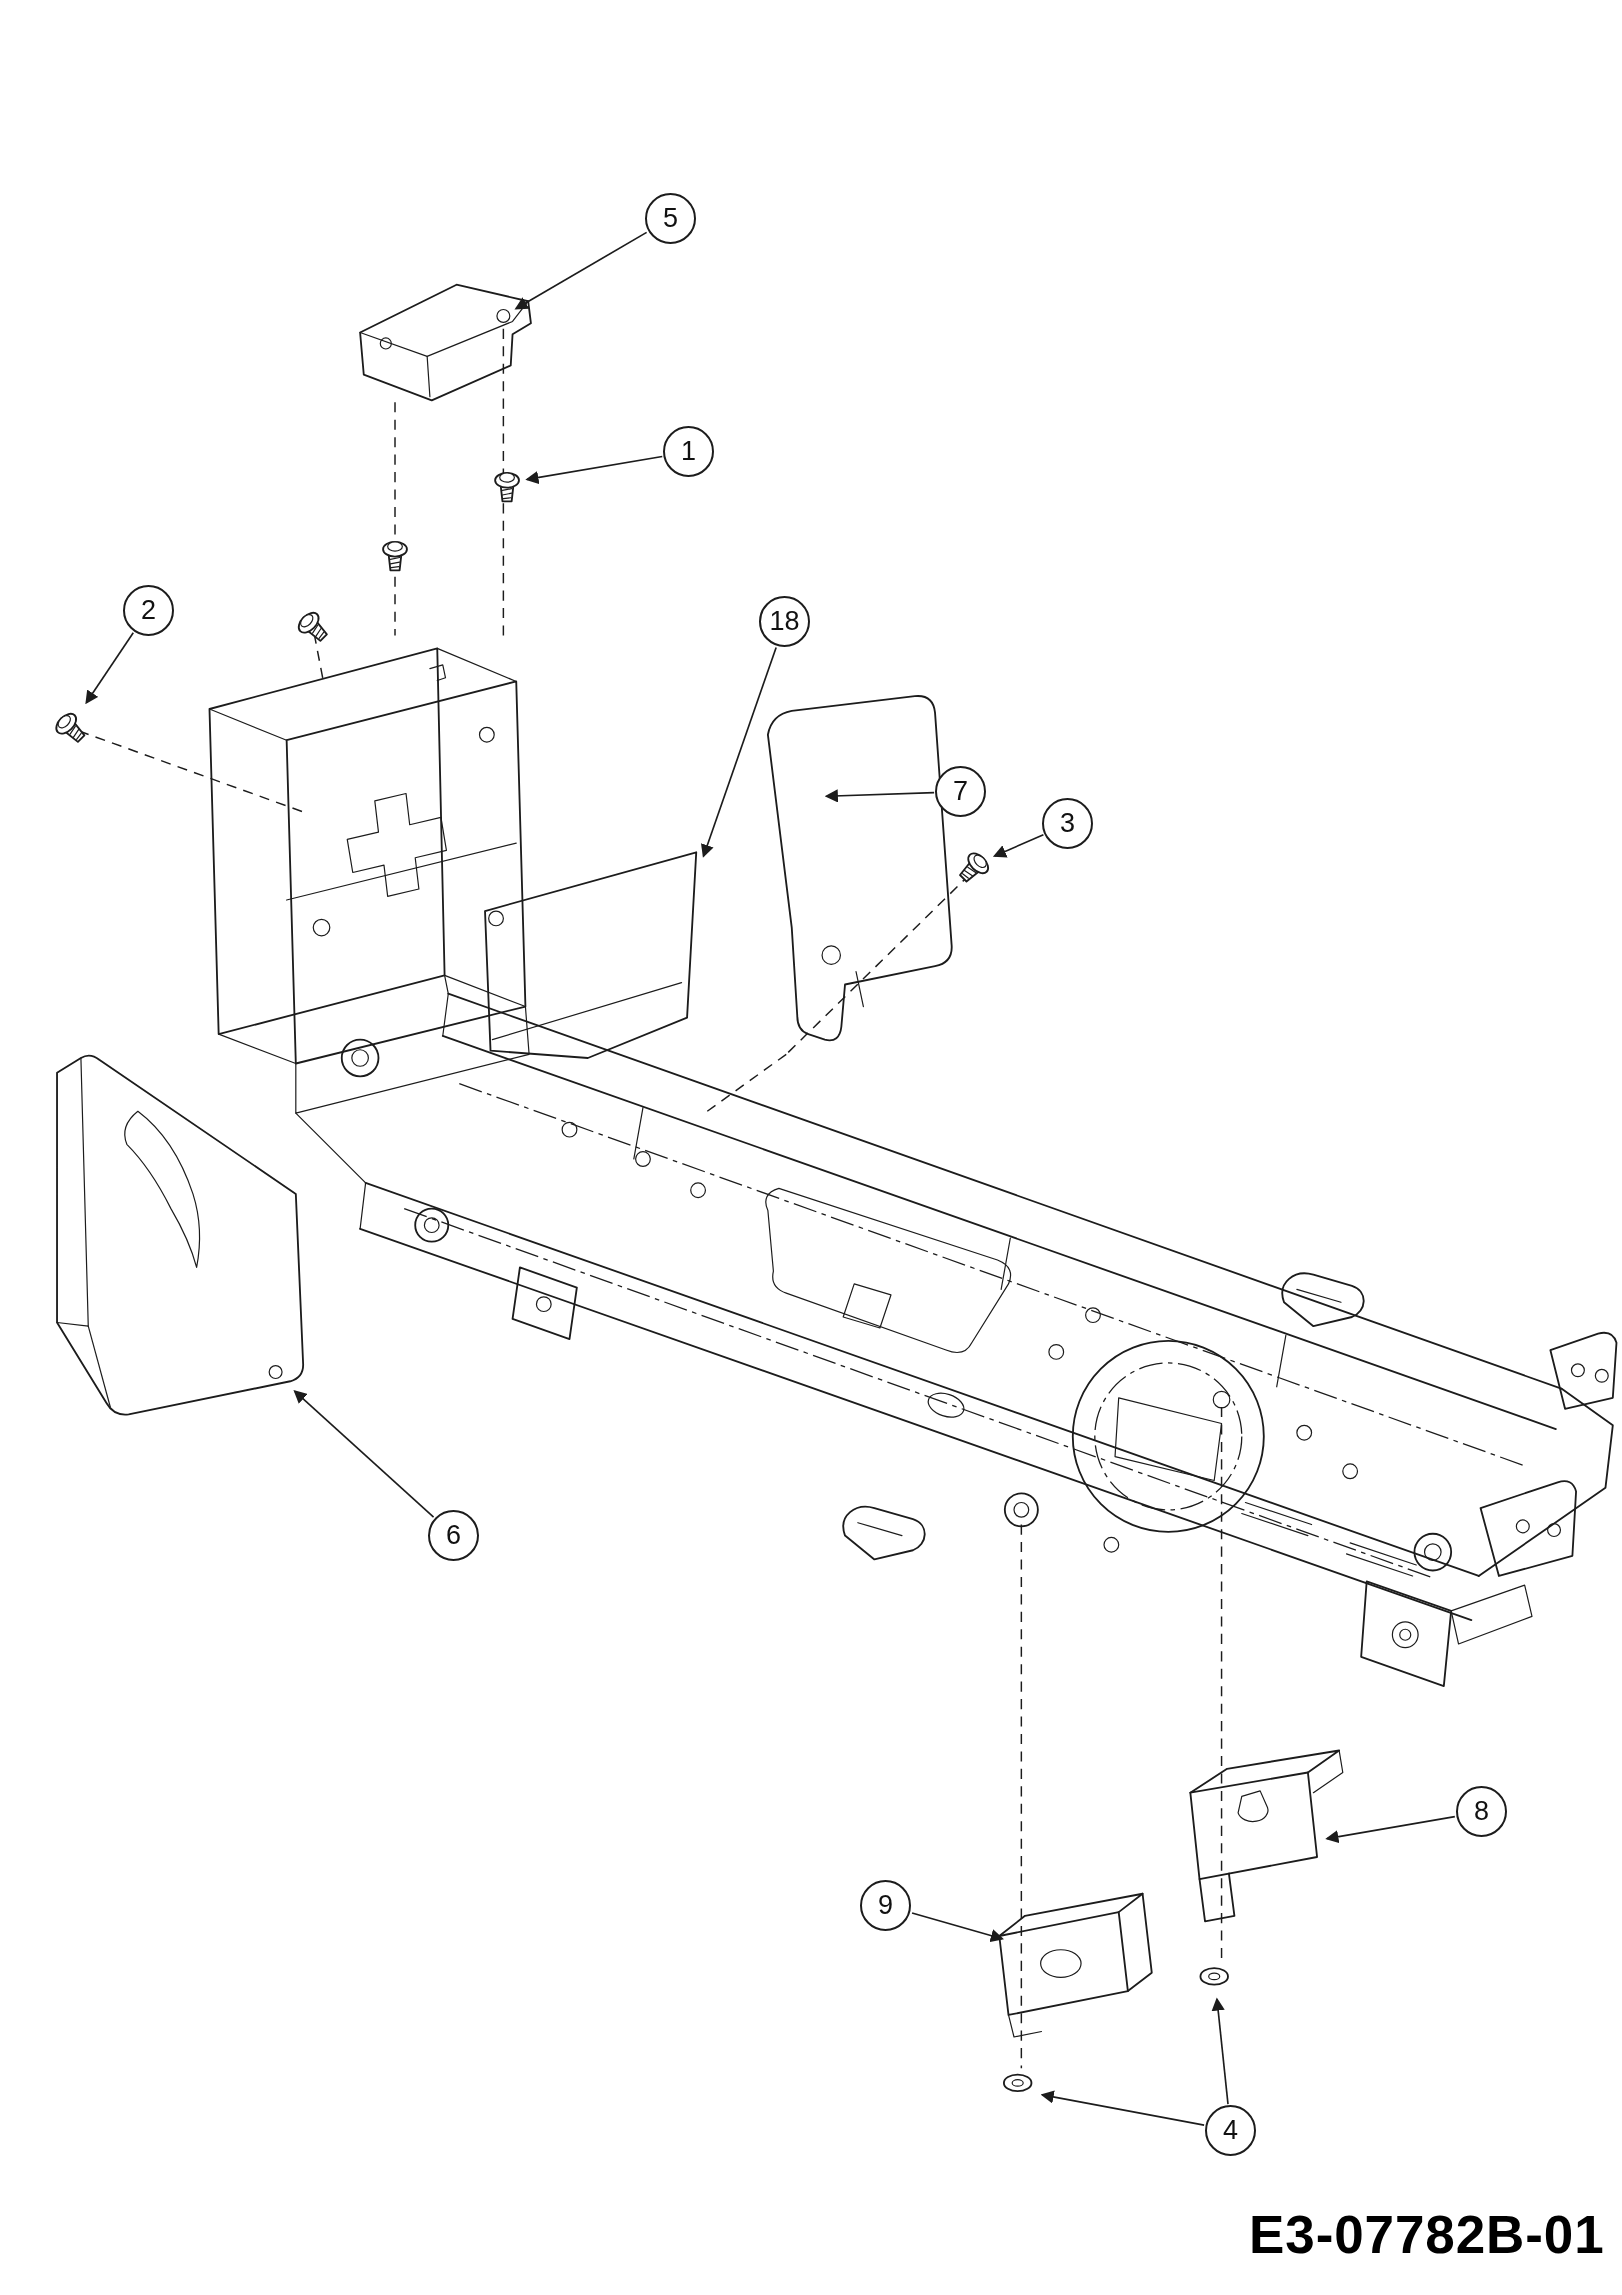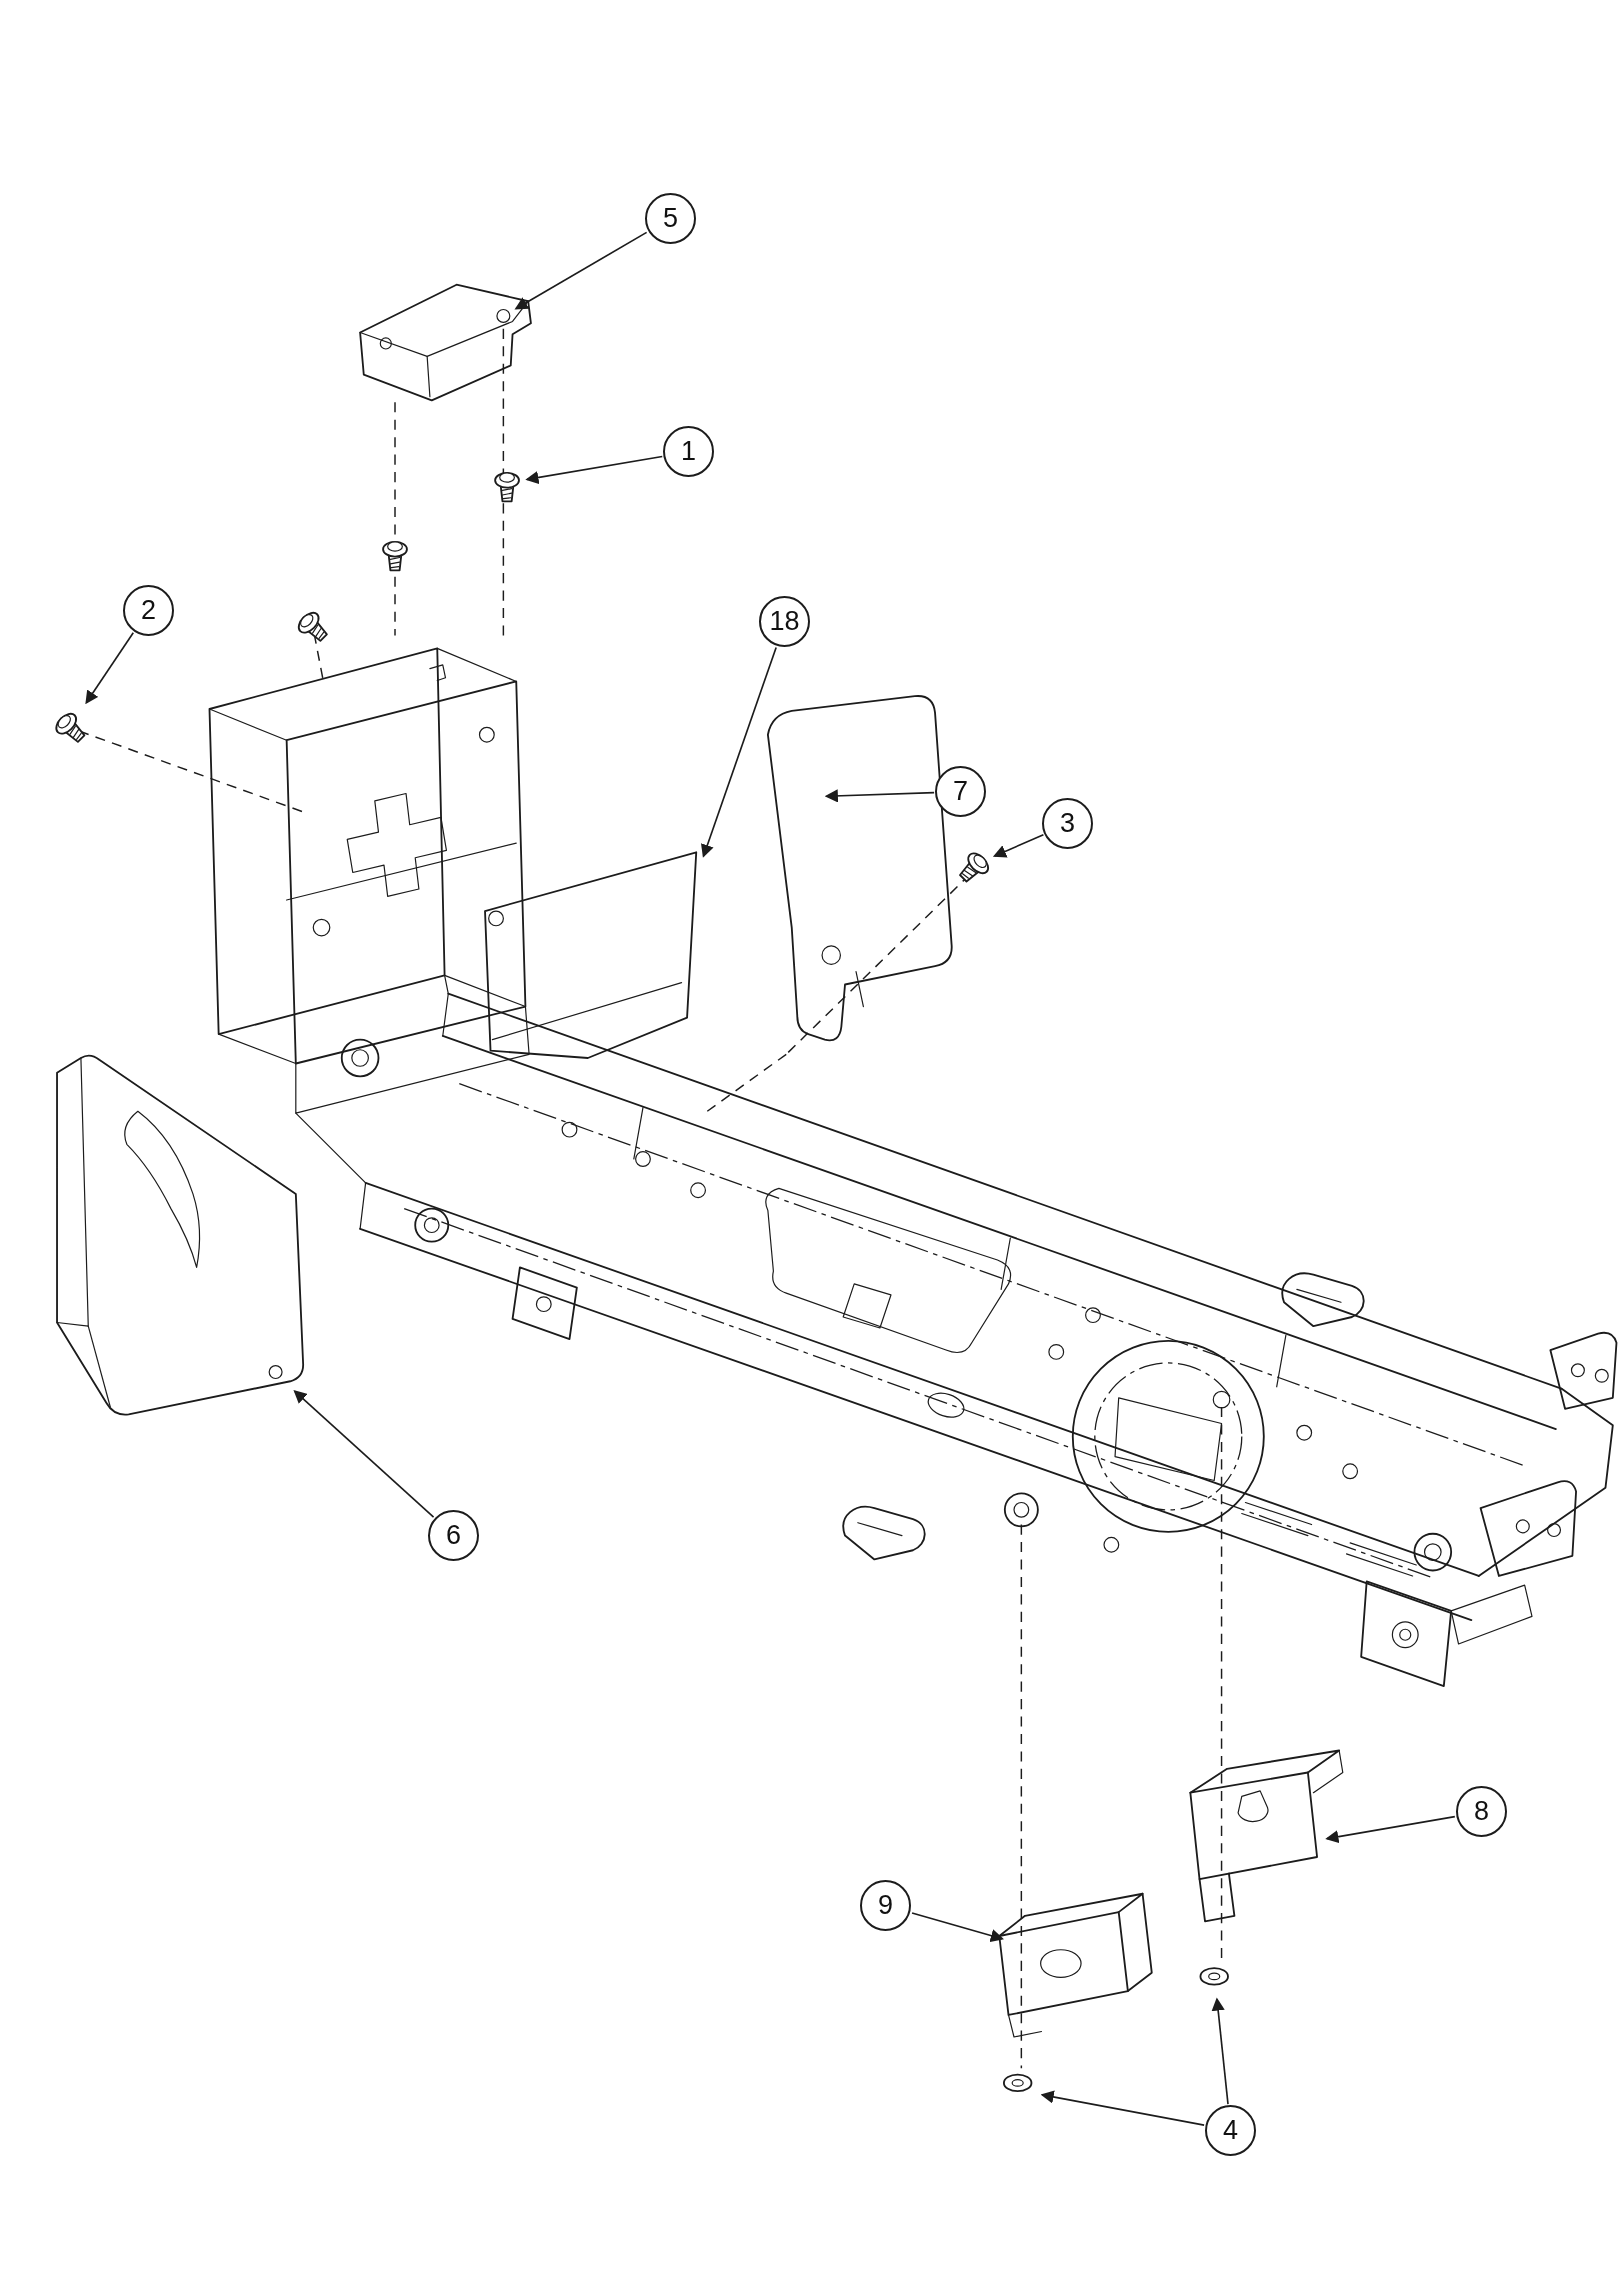--- a/index.html
+++ b/index.html
@@ -242,15 +242,16 @@
   <div class="callout" style="left:1456px;top:1786px;">
       <span>8</span>
     </div>
   <div class="callout" style="left:860px;top:1880px;">
       <span>9</span>
     </div>
   <div class="callout" style="left:1205px;top:2105px;">
       <span>4</span>
     </div>
 
+  <div class="part-code">E3-07782B-01</div>
 
 </div>
 
 
 </body></html>

